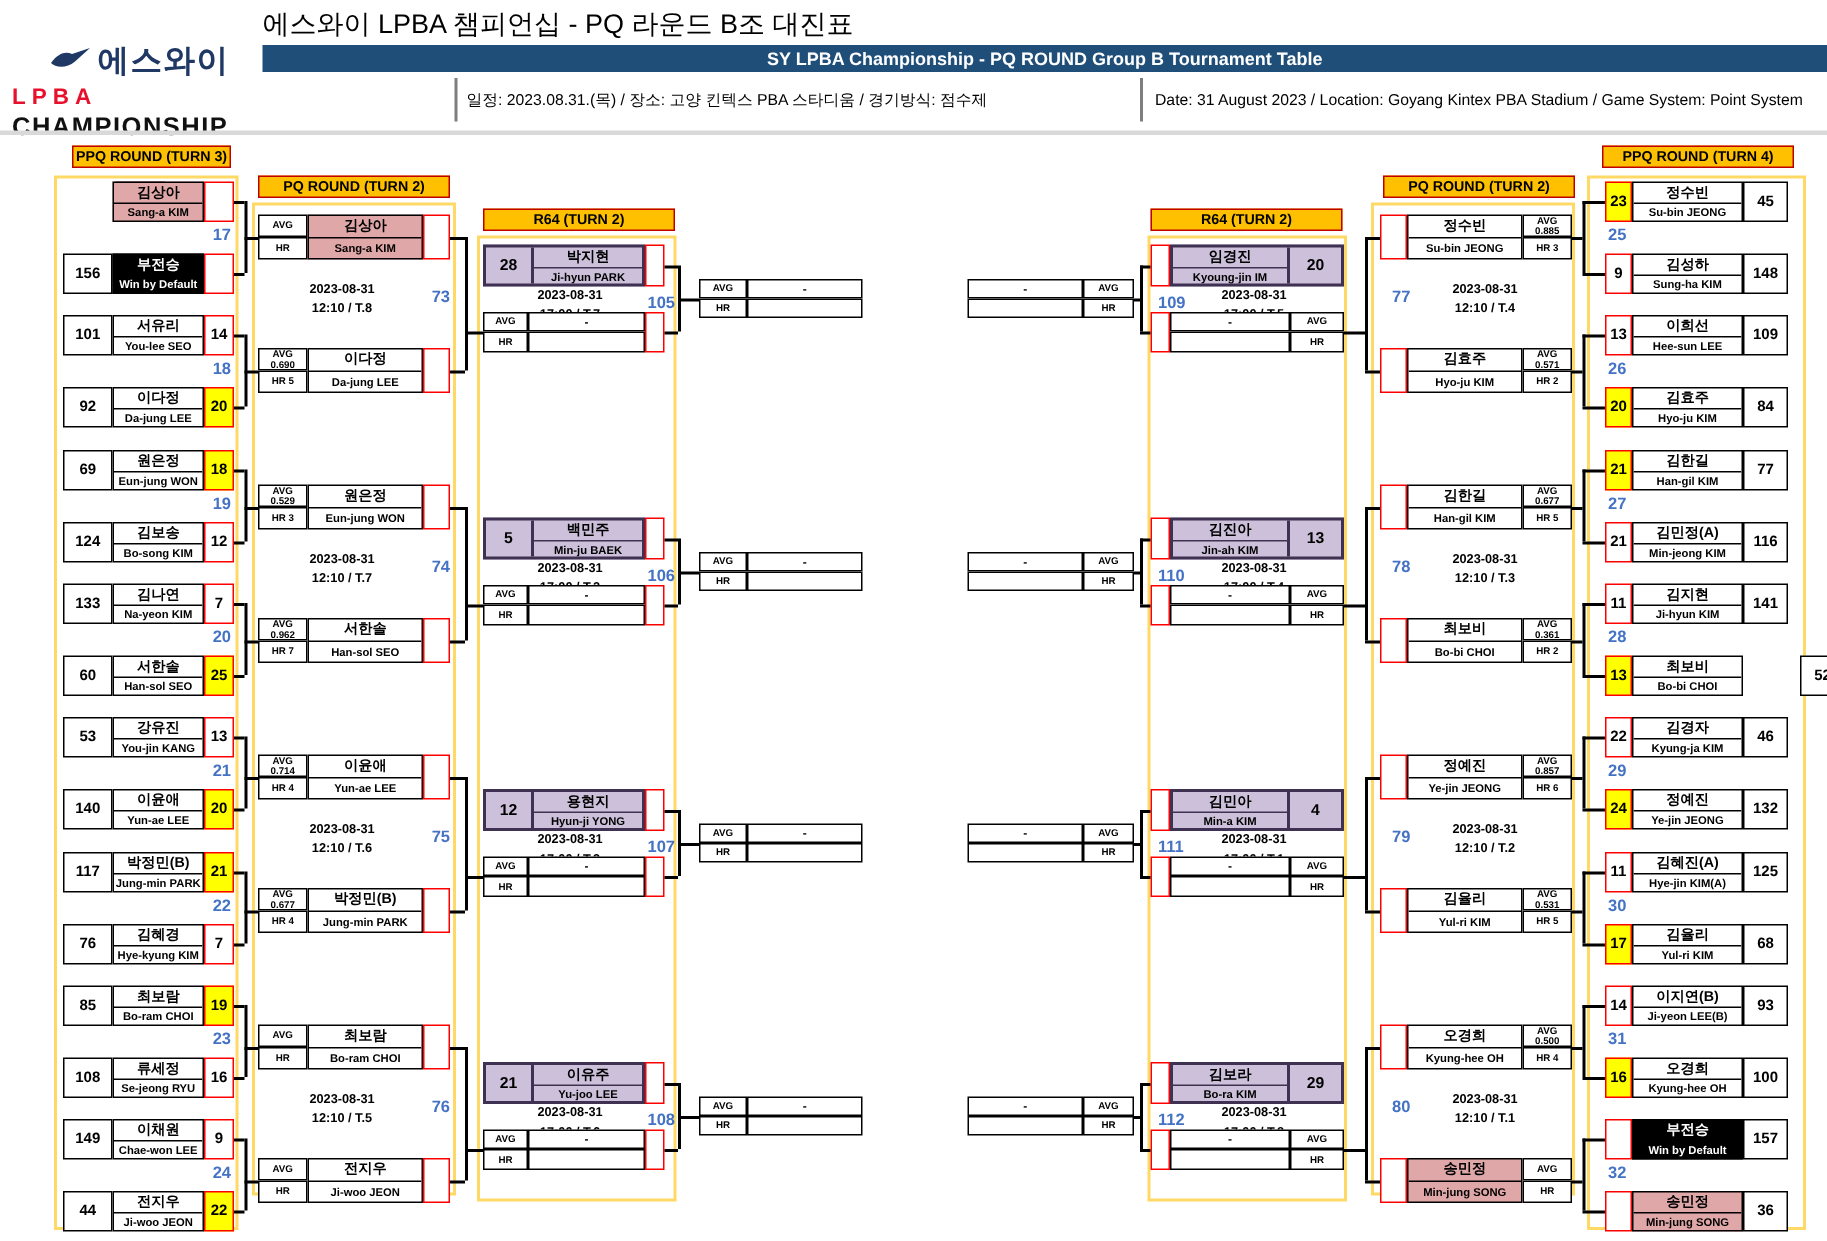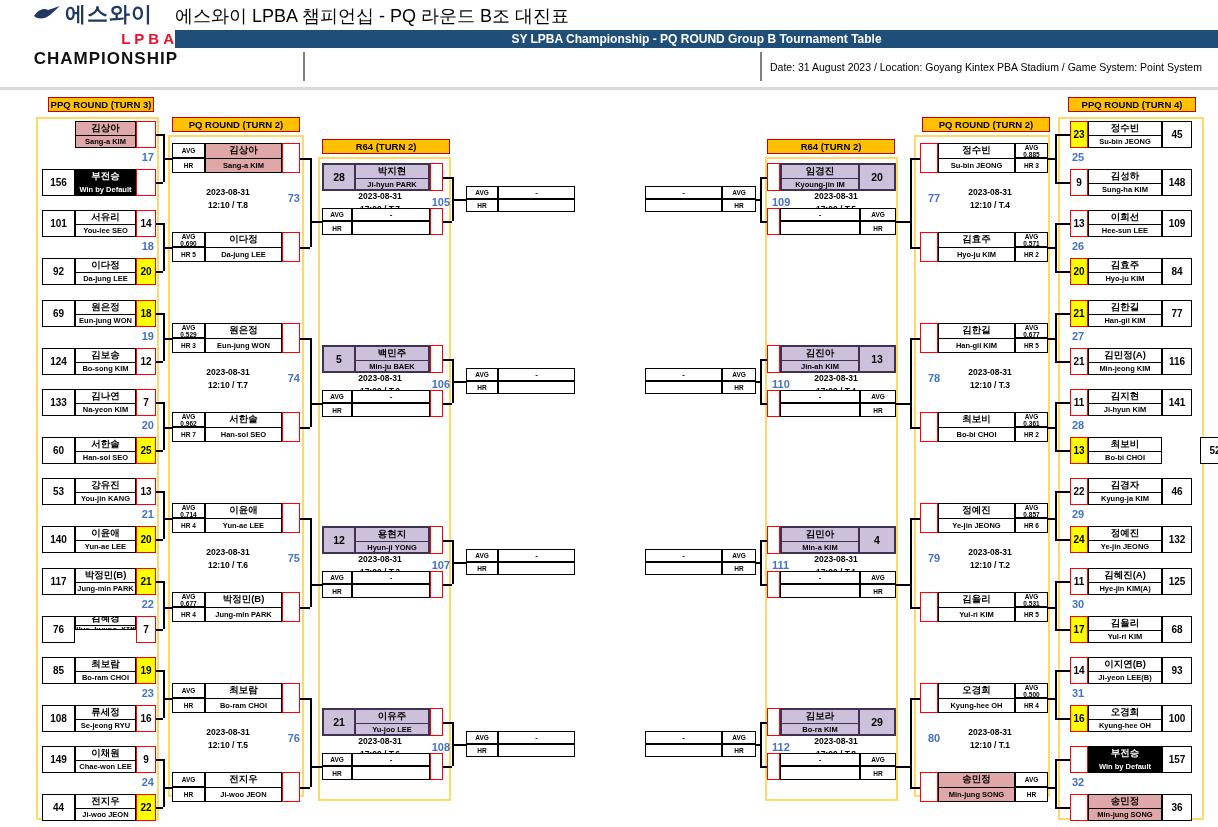--- a/index.html
+++ b/index.html
@@ -1,19 +1,19 @@
 <!DOCTYPE html>
 <html><head>
 <meta charset="utf-8">
 <style>
   html,body{margin:0;padding:0;background:#fff}
   .page{position:relative;width:1218px;height:827px;background:#fff;overflow:hidden;
         font-family:"Liberation Sans","DejaVu Sans",sans-serif;color:#000}
   
-  .logo{position:absolute;left:8px;top:0;width:170px;text-align:right}
+  .logo{position:absolute;left:8px;top:26px;width:170px;text-align:left}
   .logo .row1{display:flex;align-items:center;justify-content:center;gap:4px}
   .brand{font-size:21px;font-weight:bold;color:#1F3864;letter-spacing:1px}
   .lpba{font-size:15px;font-weight:bold;color:#E8112D;letter-spacing:4px;margin-top:2px}
   .champ{font-size:17px;font-weight:bold;color:#111;letter-spacing:1px;margin-top:2px}
   .title{position:absolute;left:175px;top:3px;width:1043px;height:26px;line-height:26px;
          font-size:18px;font-weight:normal}
   .bluebar{position:absolute;left:175px;top:30px;width:1043px;height:18px;background:#1F4E79;
            color:#fff;font-size:12px;font-weight:bold;text-align:center;line-height:18px}
   .info{position:absolute;top:54px;height:26px;line-height:26px;font-size:10.5px}
   .vdiv{position:absolute;top:52px;height:29px;width:2px;background:#7F7F7F}
@@ -61,20 +61,21 @@
         <path d="M1 10 C6 3 11 2 15 4 L27 0 L17 9 C11 14 4 13 1 10 Z" fill="#1F3864"></path>
       </svg>
       <span class="brand">에스와이</span>
     </div>
     <div class="lpba">LPBA</div>
     <div class="champ">CHAMPIONSHIP</div>
   </div>
   <div class="title">에스와이 LPBA 챔피언십 - PQ 라운드 B조 대진표</div>
   <div class="bluebar">SY LPBA Championship - PQ ROUND Group B Tournament Table</div>
   <div class="vdiv" style="left:303px"></div>
+  <div class="info" style="left:311px">일정: 2023.08.31.(목) / 장소: 고양 킨텍스 PBA 스타디움 / 경기방식: 점수제</div>
   <div class="vdiv" style="left:760px"></div>
   <div class="info" style="left:770px">Date: 31 August 2023 / Location: Goyang Kintex PBA Stadium / Game System: Point System</div>
   <div class="hdiv"></div>
 
   <div class="colhdr" style="left:48px;top:97px;width:106px">PPQ ROUND (TURN 3)</div>
   <div class="colhdr" style="left:172px;top:117px;width:128px">PQ ROUND (TURN 2)</div>
   <div class="colhdr" style="left:322px;top:139px;width:128px">R64 (TURN 2)</div>
   <div class="colhdr" style="left:767px;top:139px;width:128px">R64 (TURN 2)</div>
   <div class="colhdr" style="left:922px;top:117px;width:128px">PQ ROUND (TURN 2)</div>
   <div class="colhdr" style="left:1068px;top:97px;width:128px">PPQ ROUND (TURN 4)</div>
@@ -172,21 +173,21 @@
       <div class="ln" style="left: 156px; top: 539px; width: 7px; height: 2px;"></div>
       <div class="ln" style="left: 163px; top: 491px; width: 2px; height: 48px;"></div>
       <div class="ln" style="left: 163px; top: 518px; width: 9px; height: 2px;"></div>
       <div class="cell idc" style="left: 42px; top: 568px; width: 33px; height: 27px;">117</div>
       <div class="cell name" style="left: 75px; top: 568px; width: 61px; height: 27px;">
         <div class="kr">박정민(B)</div>
         <div class="en">Jung-min PARK</div>
       </div>
       <div class="cell score yellow" style="left: 136px; top: 568px; width: 20px; height: 27px;">21</div>
       <div class="cell idc" style="left: 42px; top: 616px; width: 33px; height: 27px;">76</div>
-      <div class="cell name" style="left: 75px; top: 616px; width: 61px; height: 14px; font-family: Liberation Mono, monospace;">
+      <div class="cell name" style="left: 75px; top: 616px; width: 61px; height: 27px;">
         <div class="kr">김혜경</div>
         <div class="en">Hye-kyung KIM</div>
       </div>
       <div class="cell score" style="left: 136px; top: 616px; width: 20px; height: 27px;">7</div>
       <div class="mnum right" style="left: 126px; top: 597px; width: 28px; height: 14px;">22</div>
       <div class="ln" style="left: 156px; top: 581px; width: 7px; height: 2px;"></div>
       <div class="ln" style="left: 156px; top: 629px; width: 7px; height: 2px;"></div>
       <div class="ln" style="left: 163px; top: 581px; width: 2px; height: 48px;"></div>
       <div class="ln" style="left: 163px; top: 607px; width: 9px; height: 2px;"></div>
       <div class="cell idc" style="left: 42px; top: 657px; width: 33px; height: 27px;">85</div>

